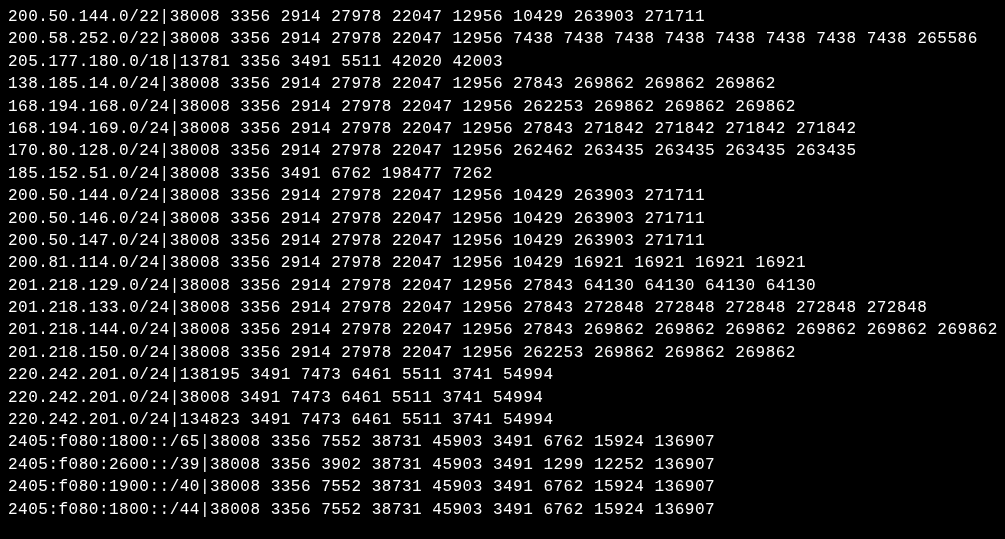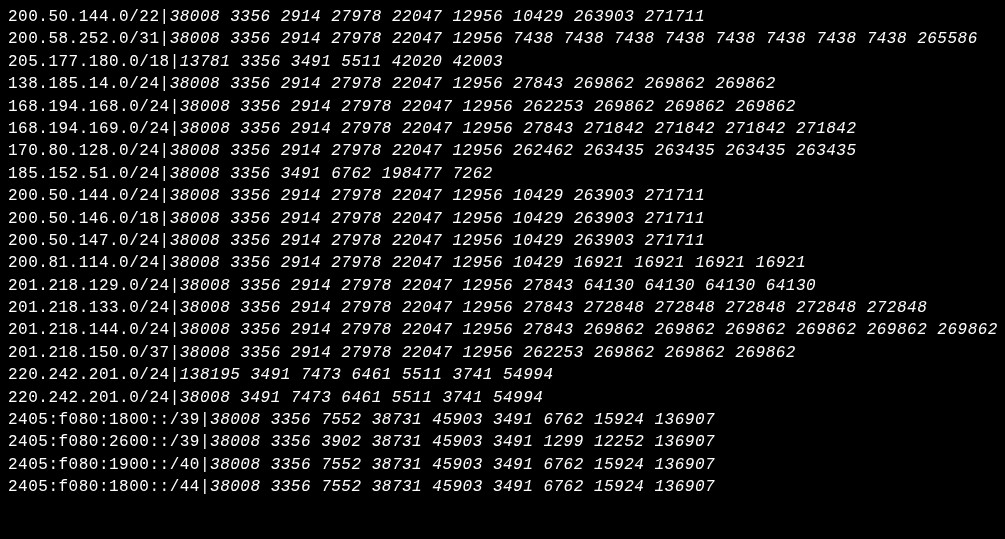--- a/index.html
+++ b/index.html
@@ -29,42 +29,42 @@
     }
     .prefix {
       display: inline;
       margin-top: 40px;
     }
     .sep {
       display: inline;
     }
     .aspath {
       display: inline;
-      font-style: italic;
     }
   </style>
 </head>
 <body>
 
 <div class="terminal" id="terminal">
     <div class="line"><span class="prefix">200.50.144.0/22</span><span class="sep">|</span><span class="aspath">38008 3356 2914 27978 22047 12956 10429 263903 271711</span></div>
-    <div class="line"><span class="prefix">200.58.252.0/31</span><span class="sep">|</span><span class="aspath">38008 3356 2914 27978 22047 12956 7438 7438 7438 7438 7438 7438 7438 7438 265586</span></div>
+    <div class="line"><span class="prefix">200.58.252.0/22</span><span class="sep">|</span><span class="aspath">38008 3356 2914 27978 22047 12956 7438 7438 7438 7438 7438 7438 7438 7438 265586</span></div>
     <div class="line"><span class="prefix">205.177.180.0/18</span><span class="sep">|</span><span class="aspath">13781 3356 3491 5511 42020 42003</span></div>
     <div class="line"><span class="prefix">138.185.14.0/24</span><span class="sep">|</span><span class="aspath">38008 3356 2914 27978 22047 12956 27843 269862 269862 269862</span></div>
     <div class="line"><span class="prefix">168.194.168.0/24</span><span class="sep">|</span><span class="aspath">38008 3356 2914 27978 22047 12956 262253 269862 269862 269862</span></div>
     <div class="line"><span class="prefix">168.194.169.0/24</span><span class="sep">|</span><span class="aspath">38008 3356 2914 27978 22047 12956 27843 271842 271842 271842 271842</span></div>
     <div class="line"><span class="prefix">170.80.128.0/24</span><span class="sep">|</span><span class="aspath">38008 3356 2914 27978 22047 12956 262462 263435 263435 263435 263435</span></div>
     <div class="line"><span class="prefix">185.152.51.0/24</span><span class="sep">|</span><span class="aspath">38008 3356 3491 6762 198477 7262</span></div>
     <div class="line"><span class="prefix">200.50.144.0/24</span><span class="sep">|</span><span class="aspath">38008 3356 2914 27978 22047 12956 10429 263903 271711</span></div>
-    <div class="line"><span class="prefix">200.50.146.0/18</span><span class="sep">|</span><span class="aspath">38008 3356 2914 27978 22047 12956 10429 263903 271711</span></div>
+    <div class="line"><span class="prefix">200.50.146.0/24</span><span class="sep">|</span><span class="aspath">38008 3356 2914 27978 22047 12956 10429 263903 271711</span></div>
     <div class="line"><span class="prefix">200.50.147.0/24</span><span class="sep">|</span><span class="aspath">38008 3356 2914 27978 22047 12956 10429 263903 271711</span></div>
     <div class="line"><span class="prefix">200.81.114.0/24</span><span class="sep">|</span><span class="aspath">38008 3356 2914 27978 22047 12956 10429 16921 16921 16921 16921</span></div>
     <div class="line"><span class="prefix">201.218.129.0/24</span><span class="sep">|</span><span class="aspath">38008 3356 2914 27978 22047 12956 27843 64130 64130 64130 64130</span></div>
     <div class="line"><span class="prefix">201.218.133.0/24</span><span class="sep">|</span><span class="aspath">38008 3356 2914 27978 22047 12956 27843 272848 272848 272848 272848 272848</span></div>
     <div class="line"><span class="prefix">201.218.144.0/24</span><span class="sep">|</span><span class="aspath">38008 3356 2914 27978 22047 12956 27843 269862 269862 269862 269862 269862 269862</span></div>
-    <div class="line"><span class="prefix">201.218.150.0/37</span><span class="sep">|</span><span class="aspath">38008 3356 2914 27978 22047 12956 262253 269862 269862 269862</span></div>
+    <div class="line"><span class="prefix">201.218.150.0/24</span><span class="sep">|</span><span class="aspath">38008 3356 2914 27978 22047 12956 262253 269862 269862 269862</span></div>
     <div class="line"><span class="prefix">220.242.201.0/24</span><span class="sep">|</span><span class="aspath">138195 3491 7473 6461 5511 3741 54994</span></div>
     <div class="line"><span class="prefix">220.242.201.0/24</span><span class="sep">|</span><span class="aspath">38008 3491 7473 6461 5511 3741 54994</span></div>
-    <div class="line"><span class="prefix">2405:f080:1800::/39</span><span class="sep">|</span><span class="aspath">38008 3356 7552 38731 45903 3491 6762 15924 136907</span></div>
+    <div class="line"><span class="prefix">220.242.201.0/24</span><span class="sep">|</span><span class="aspath">134823 3491 7473 6461 5511 3741 54994</span></div>
+    <div class="line"><span class="prefix">2405:f080:1800::/65</span><span class="sep">|</span><span class="aspath">38008 3356 7552 38731 45903 3491 6762 15924 136907</span></div>
     <div class="line"><span class="prefix">2405:f080:2600::/39</span><span class="sep">|</span><span class="aspath">38008 3356 3902 38731 45903 3491 1299 12252 136907</span></div>
     <div class="line"><span class="prefix">2405:f080:1900::/40</span><span class="sep">|</span><span class="aspath">38008 3356 7552 38731 45903 3491 6762 15924 136907</span></div>
     <div class="line"><span class="prefix">2405:f080:1800::/44</span><span class="sep">|</span><span class="aspath">38008 3356 7552 38731 45903 3491 6762 15924 136907</span></div>
   </div>
 
 </body></html>

